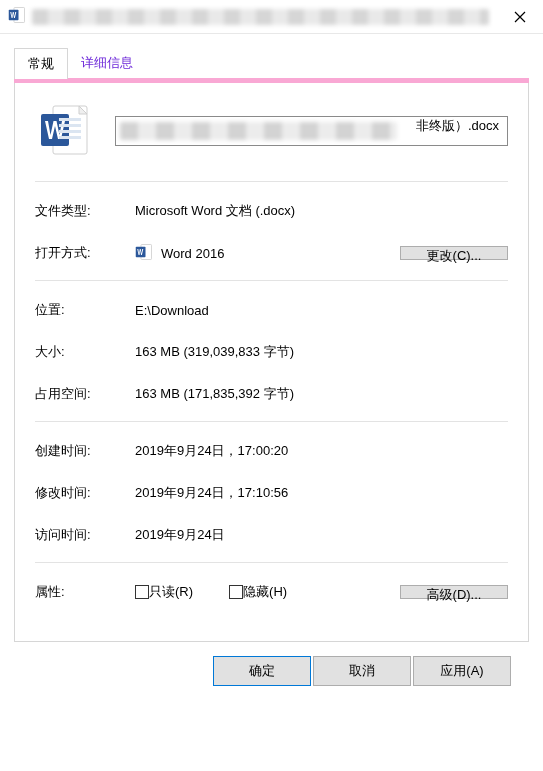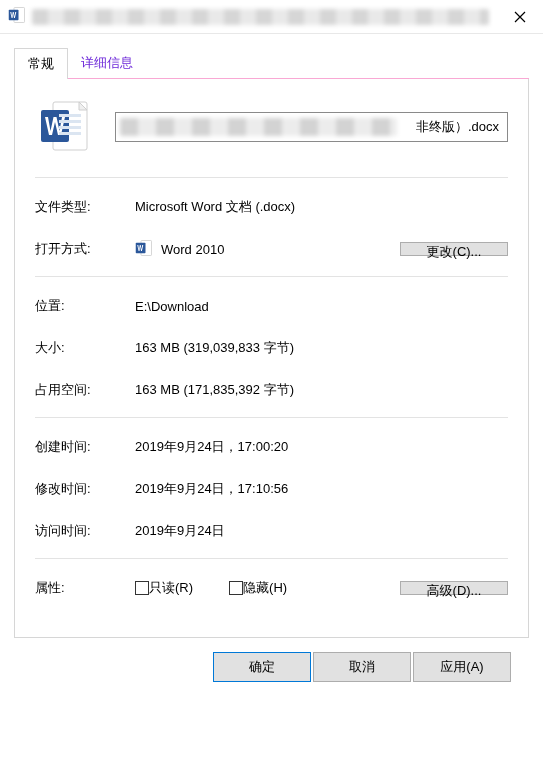--- a/index.html
+++ b/index.html
@@ -28,21 +28,21 @@
       filter: blur(2px);
       border-radius: 2px;
     }
     .close-cell {
       width: 46px; height: 34px;
       display: flex; align-items: center; justify-content: center;
     }
     .body { padding: 13px 14px 0 14px; }
     .tabs {
       display: flex;
-      border-bottom: 1px solid #f9a8d4;
+      border-bottom: 5px solid #f9a8d4;
     }
     .tab {
       padding: 6px 13px 6px 13px;
       position: relative;
       cursor: default;
     }
     .tab.active {
       border: 1px solid #d6d6d6;
       border-bottom: none;
       background: #fff;
@@ -50,21 +50,21 @@
       border-radius: 1px 1px 0 0;
     }
     .tab.inactive { color: #6d28d9; top: 1px; }
     .section { border: 1px solid #d6d6d6; border-top: none; padding: 18px 20px 6px 20px; }
     .toprow { display: flex; align-items: center; gap: 22px; margin-bottom: 20px; }
     .big-icon-wrap { width: 58px; height: 60px; display: flex; align-items: center; justify-content: center; }
     .filename-box {
       flex: 1;
       border: 1px solid #8a8a8a;
       height: 30px;
-      display: flex; align-items: center;
+      display: flex; 
       padding: 0 8px;
       position: relative;
       overflow: hidden;
     }
     .filename-blur {
       position: absolute; left: 4px; right: 110px; top: 5px; bottom: 5px;
       background: repeating-linear-gradient(90deg,#d3d3d3 0 18px,#ececec 18px 36px);
       filter: blur(2px);
       border-radius: 2px;
     }
@@ -157,21 +157,21 @@
     <div class="row">
       <div class="label">打开方式:</div>
       <div class="value">
         <span>
           <svg class="icon-word-xs" viewBox="0 0 24 24">
             <rect x="8" y="2" width="14" height="20" rx="1" fill="#fff" stroke="#c9c9c9"></rect>
             <rect x="1" y="5" width="13" height="14" rx="1" fill="#2b579a"></rect>
             <path d="M3 8 L4.8 16 L6 16 L7 10 L8 16 L9.2 16 L11 8 L9.6 8 L8.6 14 L7.6 8 L6.4 8 L5.4 14 L4.4 8 Z" fill="#fff"></path>
           </svg>
         </span>
-        <span>Word 2010</span>
+        <span>Word 2016</span>
         <span class="spacer-flex"></span>
         <button class="btn wide">更改(C)...</button>
       </div>
     </div>
 
     <hr class="sep">
 
     <div class="row">
       <div class="label">位置:</div>
       <div class="value">E:\Download</div>

